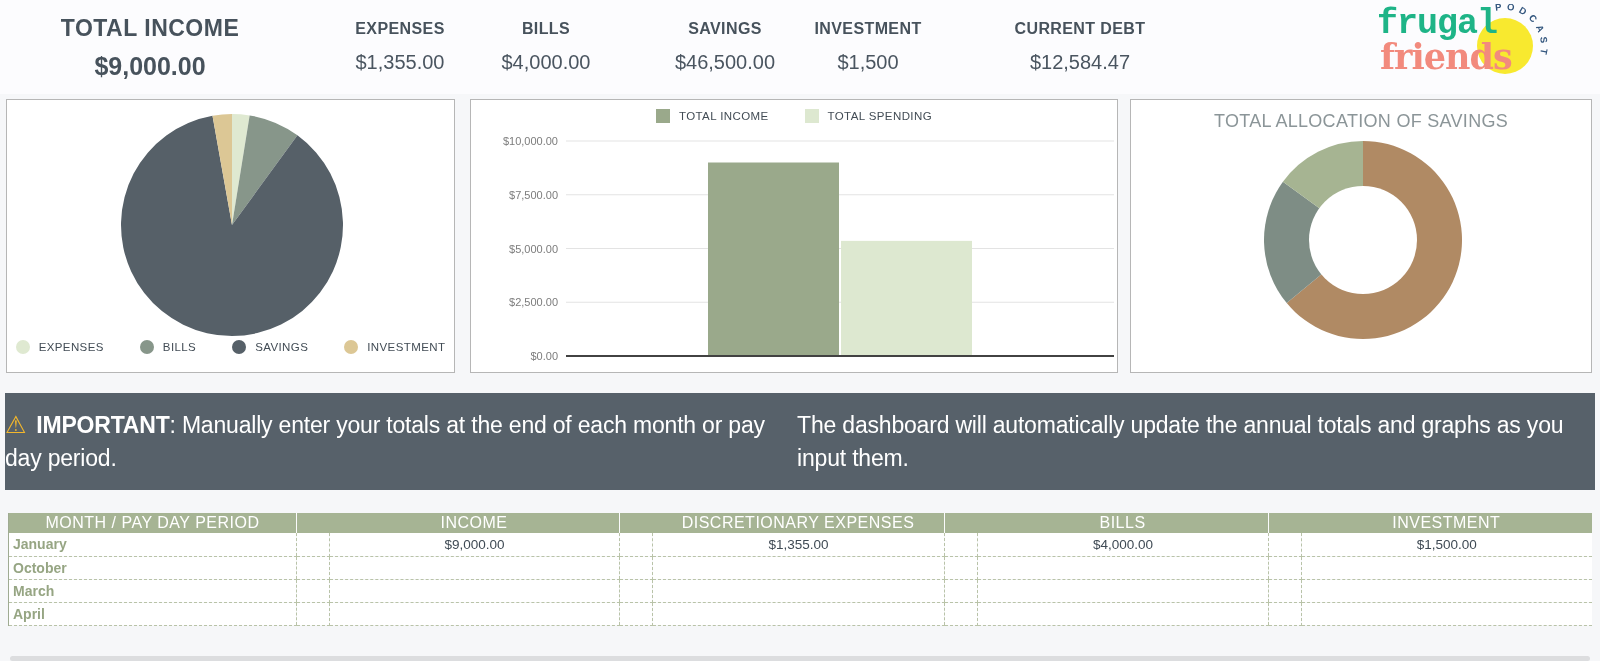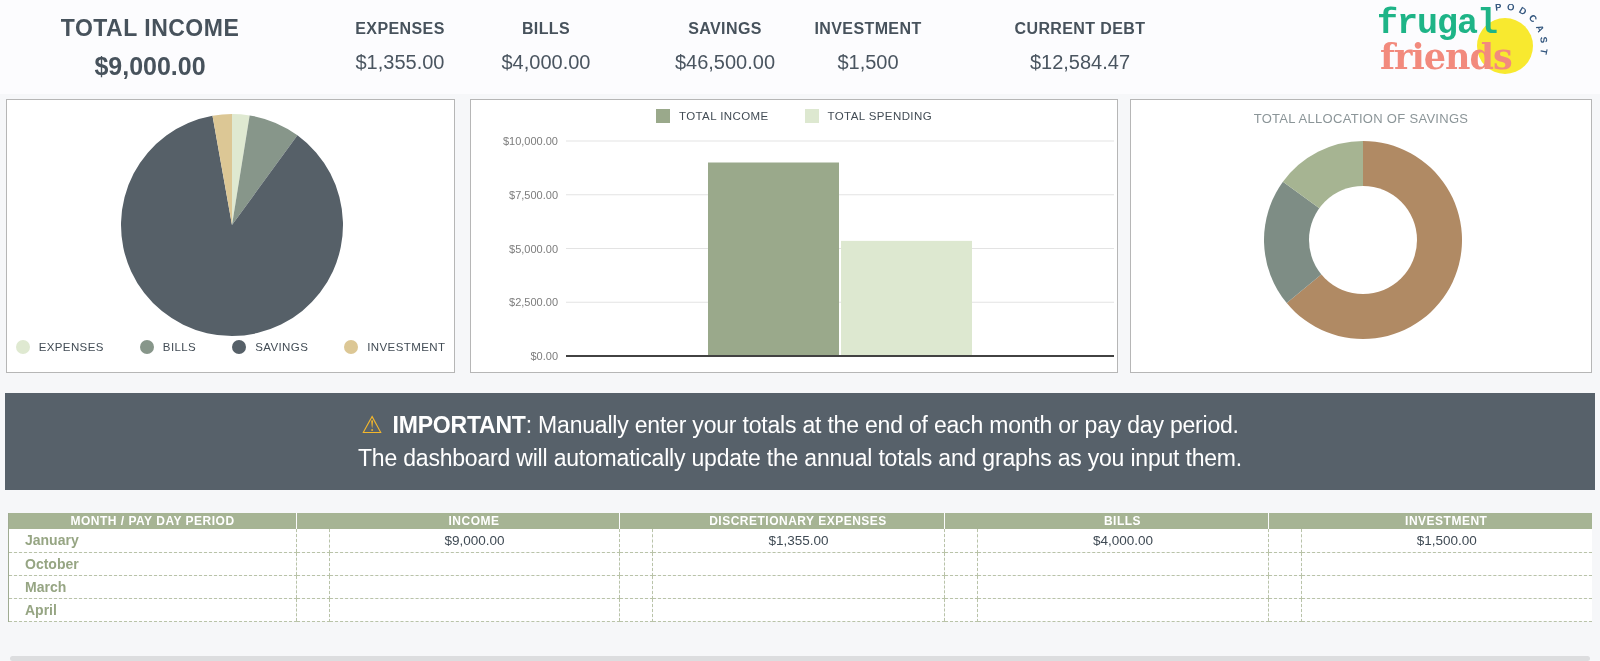--- a/index.html
+++ b/index.html
@@ -45,42 +45,42 @@
   .chart{position:absolute;left:0;top:0;}
   .legend{position:absolute;left:0;right:0;display:flex;justify-content:center;
           gap:36px;align-items:center;}
   .pie-legend,.donut-legend{top:240px;}
   .bar-legend{top:9px;}
   .legend-item{display:flex;align-items:center;gap:9px;}
   .swatch{width:14px;height:14px;display:inline-block;}
   .swatch.circle{border-radius:50%;}
   .legend-label{font-size:11.5px;color:#424c55;letter-spacing:.4px;}
   .donut-title{position:absolute;top:11px;left:0;right:0;text-align:center;
-               font-size:13px;color:#8b9598;letter-spacing:.3px;}
+               font-size:18px;color:#8b9598;letter-spacing:.3px;}
   .tick-label{font-size:11px;fill:#7c7c7c;font-family:"Liberation Sans",sans-serif;}
   
   #banner{position:absolute;left:5px;top:393px;width:1590px;height:97px;
-          background:var(--banner-bg);color:#fff;display:flex;flex-direction:column;
+          background:var(--banner-bg);color:#fff;display:flex;
           justify-content:center;align-items:center;}
   .banner-line{font-size:23px;line-height:33px;letter-spacing:-.2px;}
   .warning{color:#f3b72c;margin-right:10px;font-size:24px;}
   .banner-title{font-weight:bold;}
   
   #table-wrap{position:absolute;left:8px;top:513px;width:1584px;}
   table{border-collapse:collapse;table-layout:fixed;width:1583px;
         border-left:1px solid #9fab92;}
-  th{background:var(--table-header-bg);color:#fff;font-size:12px;font-weight:bold;
+  th{background:var(--table-header-bg);color:#fff;font-size:16px;font-weight:normal;
      letter-spacing:.5px;height:14px;text-align:center;
      border-right:1px solid rgba(255,255,255,.55);overflow:hidden;white-space:nowrap;}
   th:last-child{border-right:none;}
   th.pad{padding-left:33px;}
   td{height:23px;font-size:13.5px;color:#3f4a54;background:#fff;
      border-bottom:1px dashed var(--dash);overflow:hidden;white-space:nowrap;}
   td.month{font-weight:bold;color:var(--month-text);font-size:14px;
-           padding-left:16px;text-align:left;}
+           padding-left:4px;text-align:left;}
   td.val{text-align:center;}
   td.spacer{border-left:1px dashed var(--dash);border-right:1px dashed var(--dash);}
   .bottom-strip{position:absolute;left:10px;top:656px;width:1580px;height:5px;
                 background:#dcdddf;border-radius:3px;}
 </style>
 </head>
 <body>
 
 <div class="topbar">
   <div class="stat" id="stat-0">

